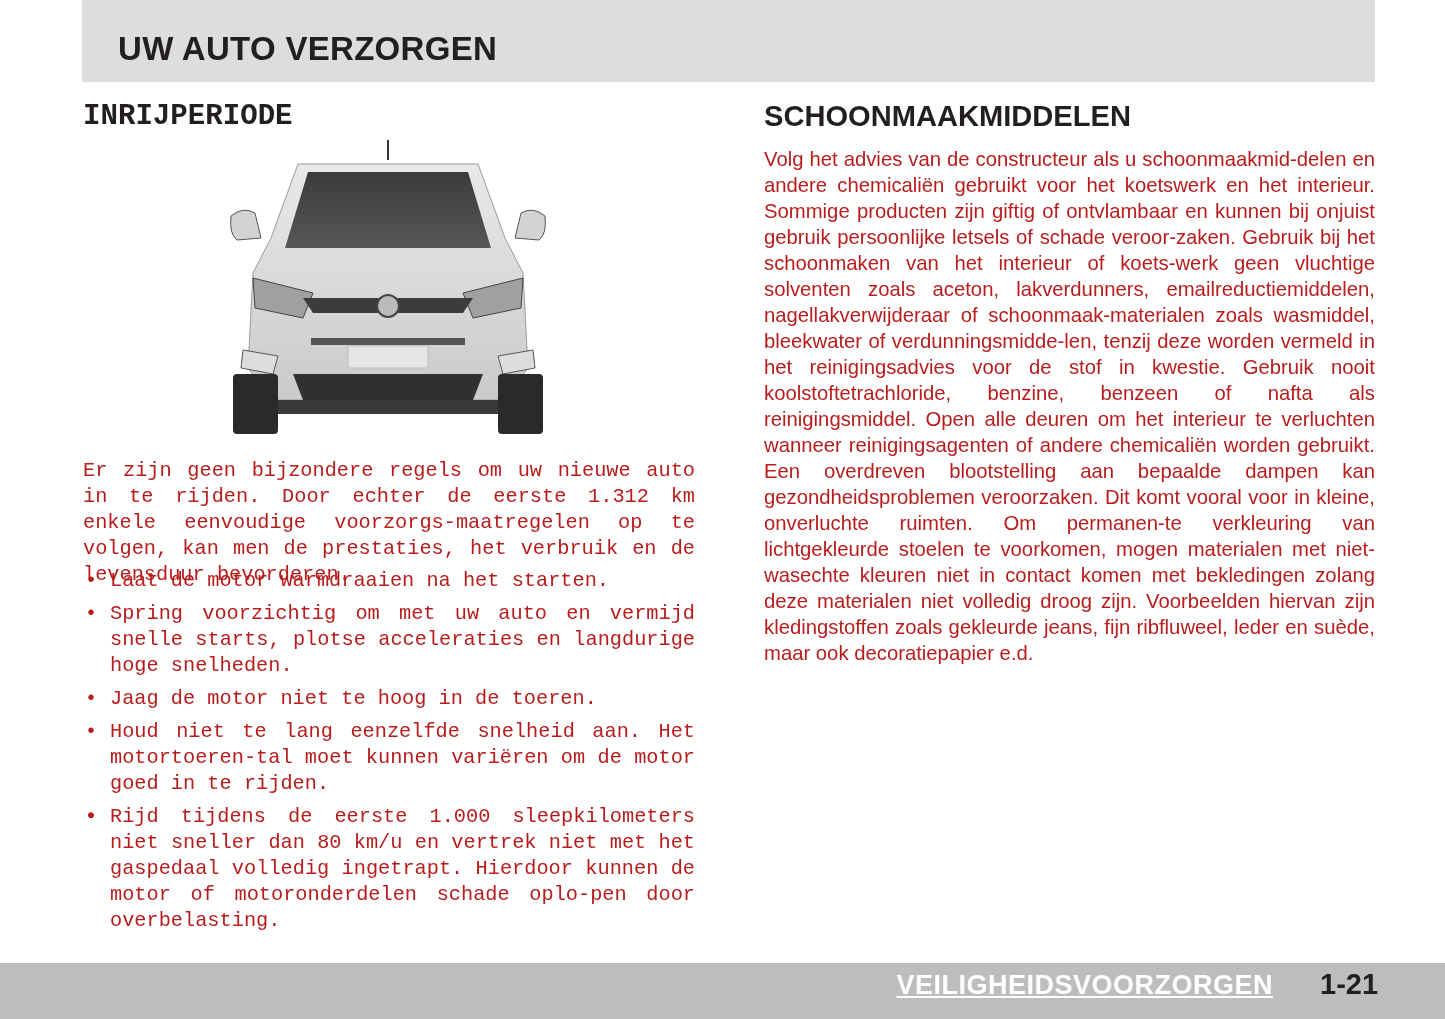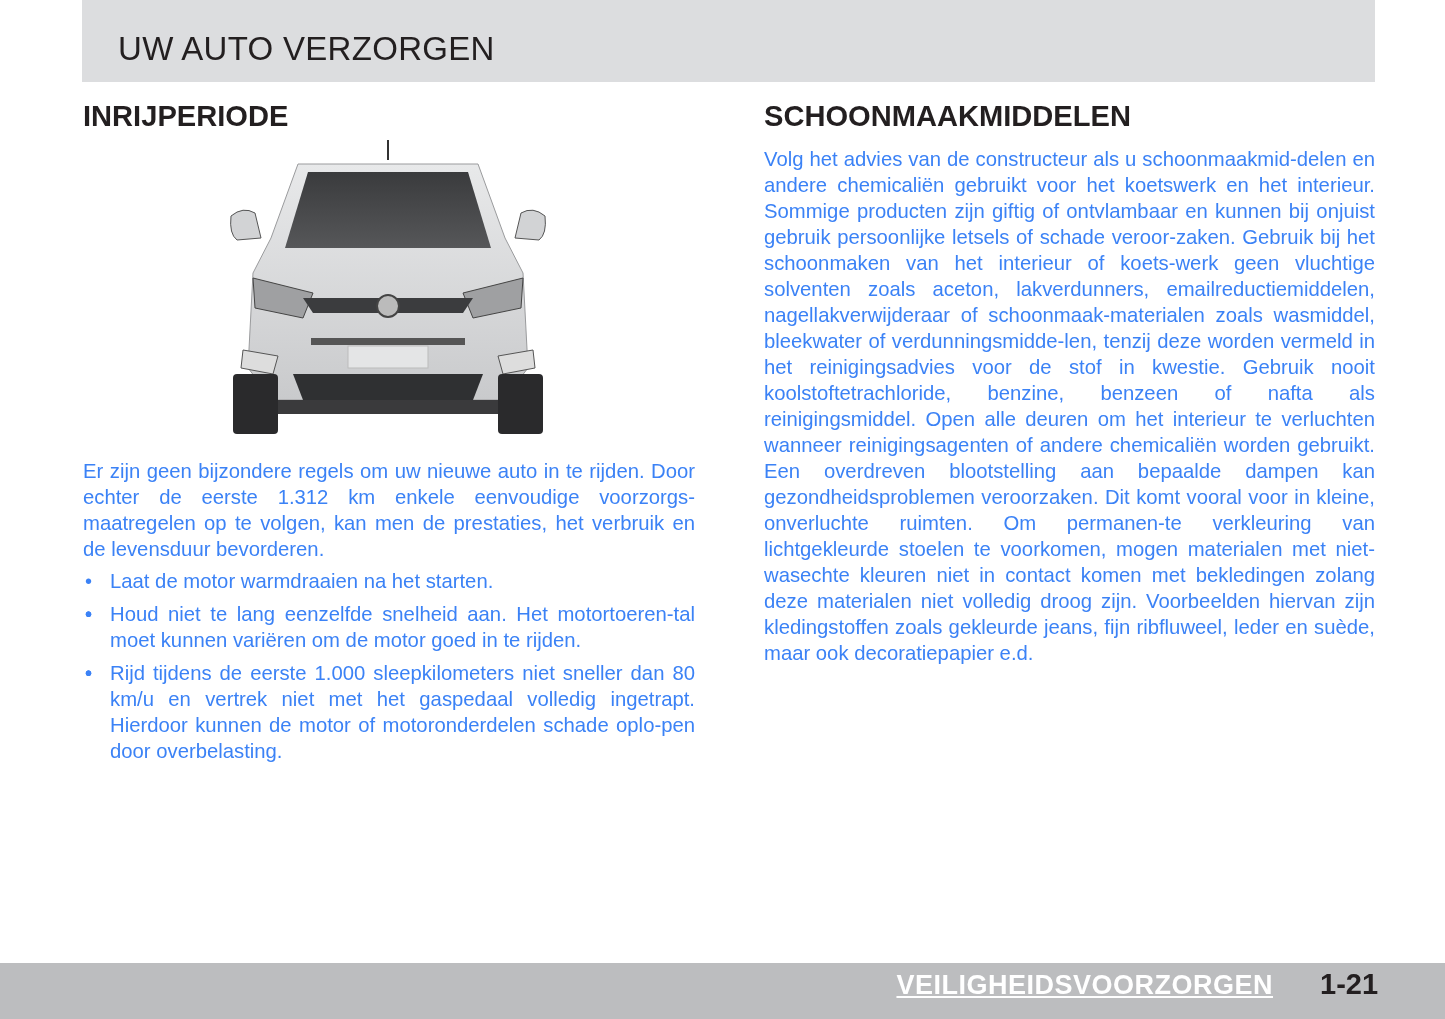--- a/index.html
+++ b/index.html
@@ -7,35 +7,35 @@
     width: 1445px; height: 1019px; position: relative; overflow: hidden;
     background: #ffffff; color: #231f20;
     font-family: "Liberation Sans", sans-serif;
   }
   .header-band {
     position: absolute; left: 82px; top: 0; width: 1293px; height: 82px;
     background: #dcdddf;
   }
   .header-title {
     position: absolute; left: 118px; top: 30px;
-    font-size: 33px; font-weight: normal; letter-spacing: 0.3px; color: #231f20;
+    font-size: 33px; font-weight: bold; letter-spacing: 0.3px; color: #231f20;
   }
   .col { position: absolute; top: 96px; }
-  .col-left { left: 83px; width: 612px; }
+  .col-left { left: 83px; width: 612px; font-family: Liberation Mono, monospace; }
   .col-right { left: 764px; width: 611px; }
   h2 {
     margin: 0; font-size: 30px; font-weight: bold; color: #231f20;
     height: 40px; line-height: 40px; transform: scaleX(0.97); transform-origin: left;
   }
   .car-figure {
     position: absolute; left: 140px; top: 42px; width: 330px; height: 300px;
   }
   .p {
     font-size: 20.3px; line-height: 26px; text-align: justify; margin: 0;
-    color: #3b82f6;
+    color: #b91c1c;
   }
   .col-left .p.intro { position: absolute; top: 362px; width: 612px; }
   .bullets { position: absolute; top: 472px; left: 0; width: 612px; margin: 0; padding: 0; list-style: none; }
   .bullets li { position: relative; padding-left: 27px; margin-bottom: 7px; }
   .bullets li .dot {
     position: absolute; left: 2px; top: 0; font-size: 20px; line-height: 26px;
   }
   .col-right .p.body { margin-top: 10px; }
   .footer-band {
     position: absolute; left: 0; top: 963px; width: 1445px; height: 56px;
@@ -88,22 +88,22 @@
       <rect x="10" y="236" width="45" height="60" rx="4" fill="#2a2a2c"></rect>
       <rect x="275" y="236" width="45" height="60" rx="4" fill="#2a2a2c"></rect>
       <rect x="55" y="262" width="220" height="14" fill="#3a3a3c"></rect>
     </svg>
   </div>
 
   <p class="p intro">Er zijn geen bijzondere regels om uw nieuwe auto in te rijden. Door echter de eerste 1.312 km enkele eenvoudige voorzorgs-maatregelen op te volgen, kan men de prestaties, het verbruik en de levensduur bevorderen.</p>
 
   <ul class="bullets">
     <li class="p"><span class="dot">•</span><span>Laat de motor warmdraaien na het starten.</span></li>
-    <li class="p"><span class="dot">•</span></li>
-    <li class="p"><span class="dot">•</span></li>
+    <li class="p"><span class="dot">•</span><span>Spring voorzichtig om met uw auto en vermijd snelle starts, plotse acceleraties en langdurige hoge snelheden.</span></li>
+    <li class="p"><span class="dot">•</span><span>Jaag de motor niet te hoog in de toeren.</span></li>
     <li class="p"><span class="dot">•</span><span>Houd niet te lang eenzelfde snelheid aan. Het motortoeren-tal moet kunnen variëren om de motor goed in te rijden.</span></li>
     <li class="p"><span class="dot">•</span></li>
     <li class="p"><span class="dot">•</span></li>
     <li class="p"><span class="dot">•</span><span>Rijd tijdens de eerste 1.000 sleepkilometers niet sneller dan 80 km/u en vertrek niet met het gaspedaal volledig ingetrapt. Hierdoor kunnen de motor of motoronderdelen schade oplo-pen door overbelasting.</span></li>
   </ul>
 </section>
 
 <section class="col col-right">
   <h2>SCHOONMAAKMIDDELEN</h2>
   <p class="p body">Volg het advies van de constructeur als u schoonmaakmid-delen en andere chemicaliën gebruikt voor het koetswerk en het interieur. Sommige producten zijn giftig of ontvlambaar en kunnen bij onjuist gebruik persoonlijke letsels of schade veroor-zaken. Gebruik bij het schoonmaken van het interieur of koets-werk geen vluchtige solventen zoals aceton, lakverdunners, emailreductiemiddelen, nagellakverwijderaar of schoonmaak-materialen zoals wasmiddel, bleekwater of verdunningsmidde-len, tenzij deze worden vermeld in het reinigingsadvies voor de stof in kwestie. Gebruik nooit koolstoftetrachloride, benzine, benzeen of nafta als reinigingsmiddel. Open alle deuren om het interieur te verluchten wanneer reinigingsagenten of andere chemicaliën worden gebruikt. Een overdreven blootstelling aan bepaalde dampen kan gezondheidsproblemen veroorzaken. Dit komt vooral voor in kleine, onverluchte ruimten. Om permanen-te verkleuring van lichtgekleurde stoelen te voorkomen, mogen materialen met niet-wasechte kleuren niet in contact komen met bekledingen zolang deze materialen niet volledig droog zijn. Voorbeelden hiervan zijn kledingstoffen zoals gekleurde jeans, fijn ribfluweel, leder en suède, maar ook decoratiepapier e.d.</p>

